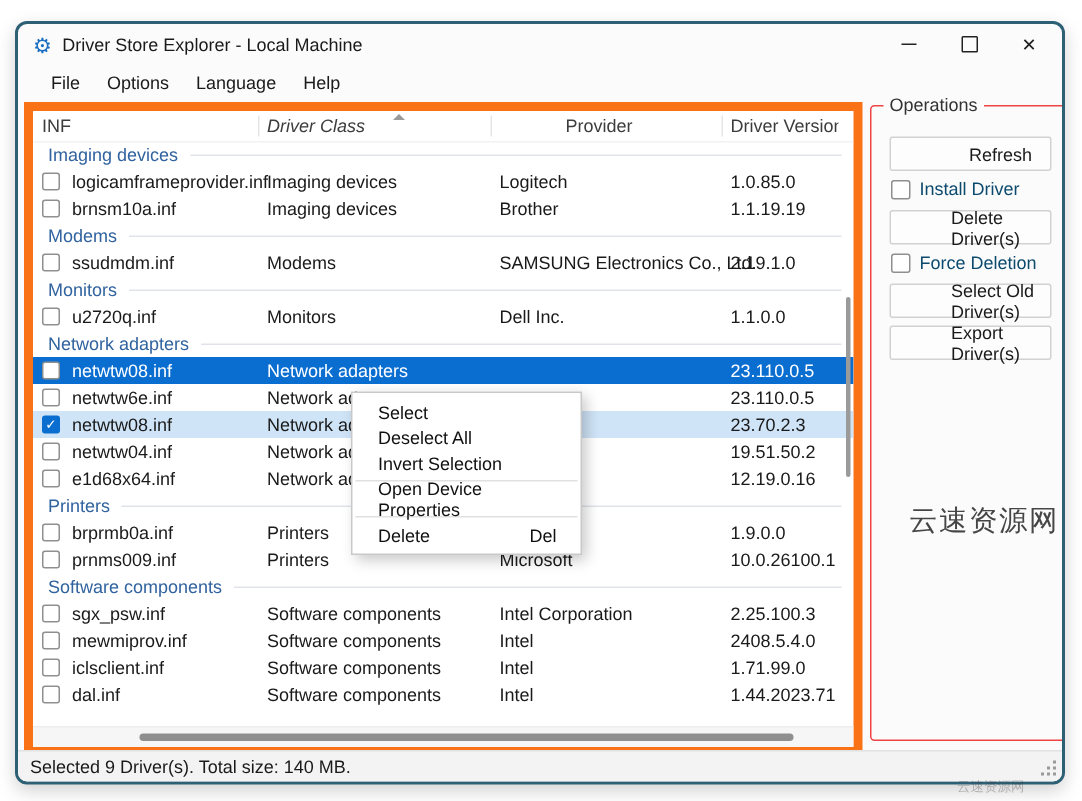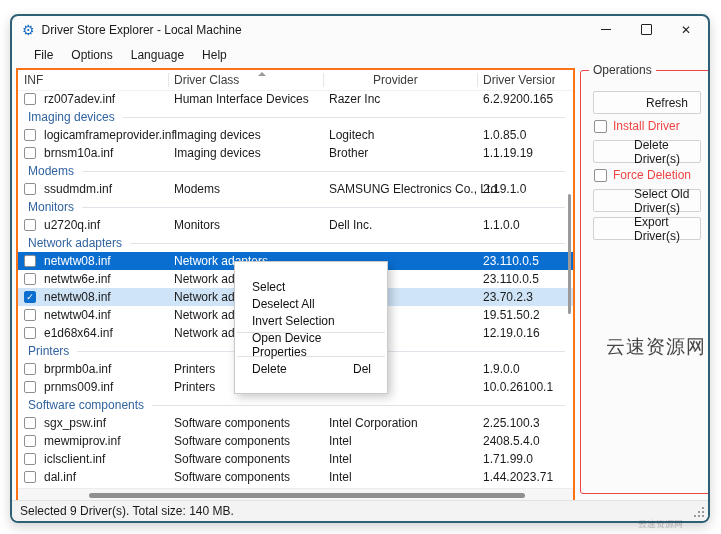--- a/index.html
+++ b/index.html
@@ -19,25 +19,25 @@
   .min-glyph{width:10px;height:1px;background:#222;display:block;}
   .max-glyph{width:9px;height:9px;border:1px solid #222;border-radius:1px;display:block;}
   .close-glyph{font-size:12px;line-height:1;}
 
   
   .menubar{height:23px;display:flex;align-items:center;padding-left:13px;font-size:12px;color:#1a1a1a;}
   .menu-item{padding:3px 9px;}
 
   
   .listview{position:absolute;left:4px;top:52px;width:559px;height:436px;background:#fff;
-            border:2px solid #f97316;box-sizing:border-box;overflow:hidden;}
+            border:6px solid #f97316;box-sizing:border-box;overflow:hidden;}
   .lv-header{position:relative;height:20px;border-bottom:1px solid #f2f2f2;font-size:12px;color:#3c3c3c;}
   .hcell{position:absolute;top:3px;white-space:nowrap;}
   .h-inf{left:6px;}
-  .h-class{left:156px;}
+  .h-class{left:156px;font-style:italic;}
   .h-prov{left:311px;margin-left:44px;}
   .h-ver{left:465px;width:72px;overflow:hidden;}
   .hdiv{position:absolute;top:3px;height:14px;width:1px;background:#e6e6e6;}
   .sort-caret{position:absolute;left:240px;top:2px;width:0;height:0;
               border-left:4px solid transparent;border-right:4px solid transparent;
               border-bottom:4px solid #9a9a9a;}
 
   .rows{position:absolute;left:0;right:0;top:20px;}
   .lrow{position:relative;height:18px;font-size:12px;color:#1a1a1a;white-space:nowrap;}
   .lrow.sel{background:#0a6ed1;color:#fff;}
@@ -53,32 +53,32 @@
   .lrow.grow{display:flex;align-items:center;padding-left:10px;box-sizing:border-box;}
   .glabel{color:#31639f;margin-right:8px;}
   .gline{flex:1;height:1px;background:#e0e4ea;margin-right:8px;}
 
   .vthumb{position:absolute;right:2px;top:124px;width:3px;height:120px;background:#9a9a9a;border-radius:2px;}
   .hscroll{position:absolute;left:0;right:0;bottom:0;height:13px;background:#f6f6f6;border-top:1px solid #ededed;}
   .hthumb{position:absolute;left:71px;top:4px;width:436px;height:5px;background:#8f8f8f;border-radius:3px;}
 
   
   .ctx{position:absolute;left:222px;top:245px;width:152px;background:#fff;border:1px solid #c9c9c9;
-       box-shadow:3px 3px 9px rgba(0,0,0,.22);padding:16px 0;z-index:20;}
+       box-shadow:3px 3px 9px rgba(0,0,0,.22);padding:4px 0;z-index:20;}
   .mi{height:17px;display:flex;align-items:center;padding:0 16px 0 17px;font-size:12px;color:#111;}
   .mi .short{margin-left:auto;}
   .msep{height:1px;background:#e0e0e0;margin:3px 2px;}
 
   
   .ops-panel{position:absolute;left:568px;top:54px;width:134px;height:424px;border:1px solid #ef4444;
              border-radius:3px;box-sizing:border-box;padding:20px 12px 0;background:#fbfbfb;}
   .ops-title{position:absolute;top:-8px;left:8px;background:#fbfbfb;padding:0 4px;font-size:12px;color:#333;}
   .opbtn{height:21px;background:#fdfdfd;border:1px solid #d2d2d2;border-radius:2px;display:flex;
          align-items:center;justify-content:center;font-size:12px;color:#1a1a1a;margin-bottom:5px;padding-left:40px;}
-  .opcb{display:flex;align-items:center;gap:6px;height:14px;font-size:12px;color:#ef4444;margin:4px 0 7px 1px;}
+  .opcb{display:flex;align-items:center;gap:6px;height:14px;font-size:12px;color:#0c4a6e;margin:4px 0 7px 1px;}
   .opcb .box{width:13px;height:13px;border:1px solid #8f8f8f;border-radius:2px;background:#fff;box-sizing:border-box;}
 
   
   .statusbar{position:absolute;left:0;right:0;bottom:0;height:21px;background:#f3f3f3;
              border-top:1px solid #e2e2e2;display:flex;align-items:center;padding-left:8px;
              font-size:12px;color:#1a1a1a;box-sizing:border-box;}
   .grip{position:absolute;right:3px;bottom:3px;width:13px;height:13px;}
   .grip i{position:absolute;right:1px;bottom:1px;width:2px;height:2px;background:#9a9a9a;
           box-shadow:-4px 0 #9a9a9a,-8px 0 #9a9a9a,0 -4px #9a9a9a,0 -8px #9a9a9a,-4px -4px #9a9a9a;}
 
@@ -121,27 +121,20 @@
       <span class="hcell h-inf">INF</span>
       <span class="hdiv" style="left:150px"></span>
       <span class="hcell h-class">Driver Class</span>
       <span class="sort-caret"></span>
       <span class="hdiv" style="left:305px"></span>
       <span class="hcell h-prov">Provider</span>
       <span class="hdiv" style="left:459px"></span>
       <span class="hcell h-ver">Driver Version</span>
     </div>
     <div class="rows">
-        <div class="lrow drv">
-          <span class="cb"></span>
-          <span class="c-inf">rz007adev.inf</span>
-          <span class="c-class">Human Interface Devices</span>
-          <span class="c-prov">Razer Inc</span>
-          <span class="c-ver">6.2.9200.165</span>
-        </div>
         <div class="lrow grow">
           <span class="glabel">Imaging devices</span>
           <span class="gline"></span>
         </div>
         <div class="lrow drv">
           <span class="cb"></span>
           <span class="c-inf">logicamframeprovider.inf</span>
           <span class="c-class">Imaging devices</span>
           <span class="c-prov">Logitech</span>
           <span class="c-ver">1.0.85.0</span>

